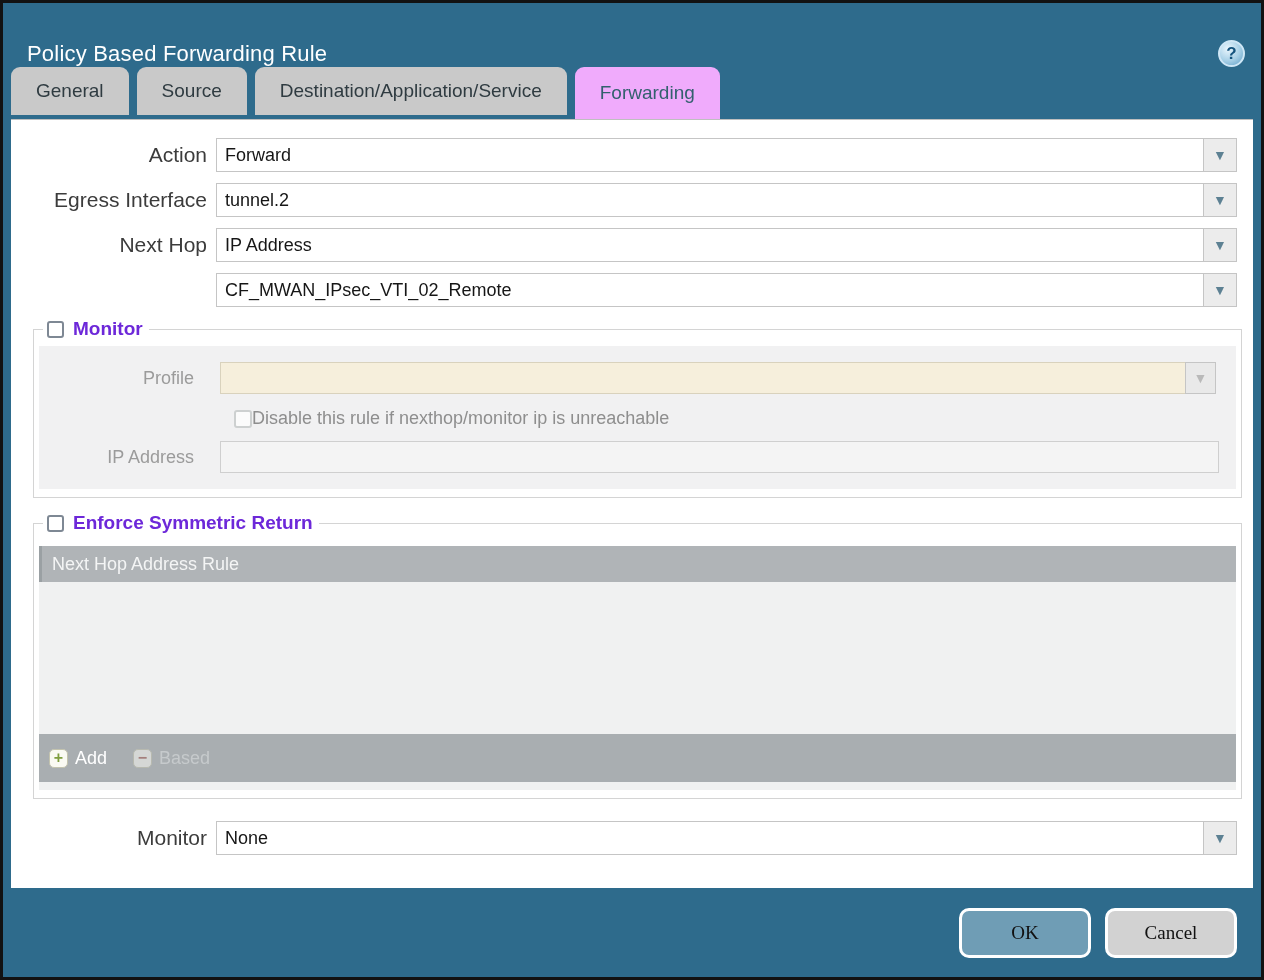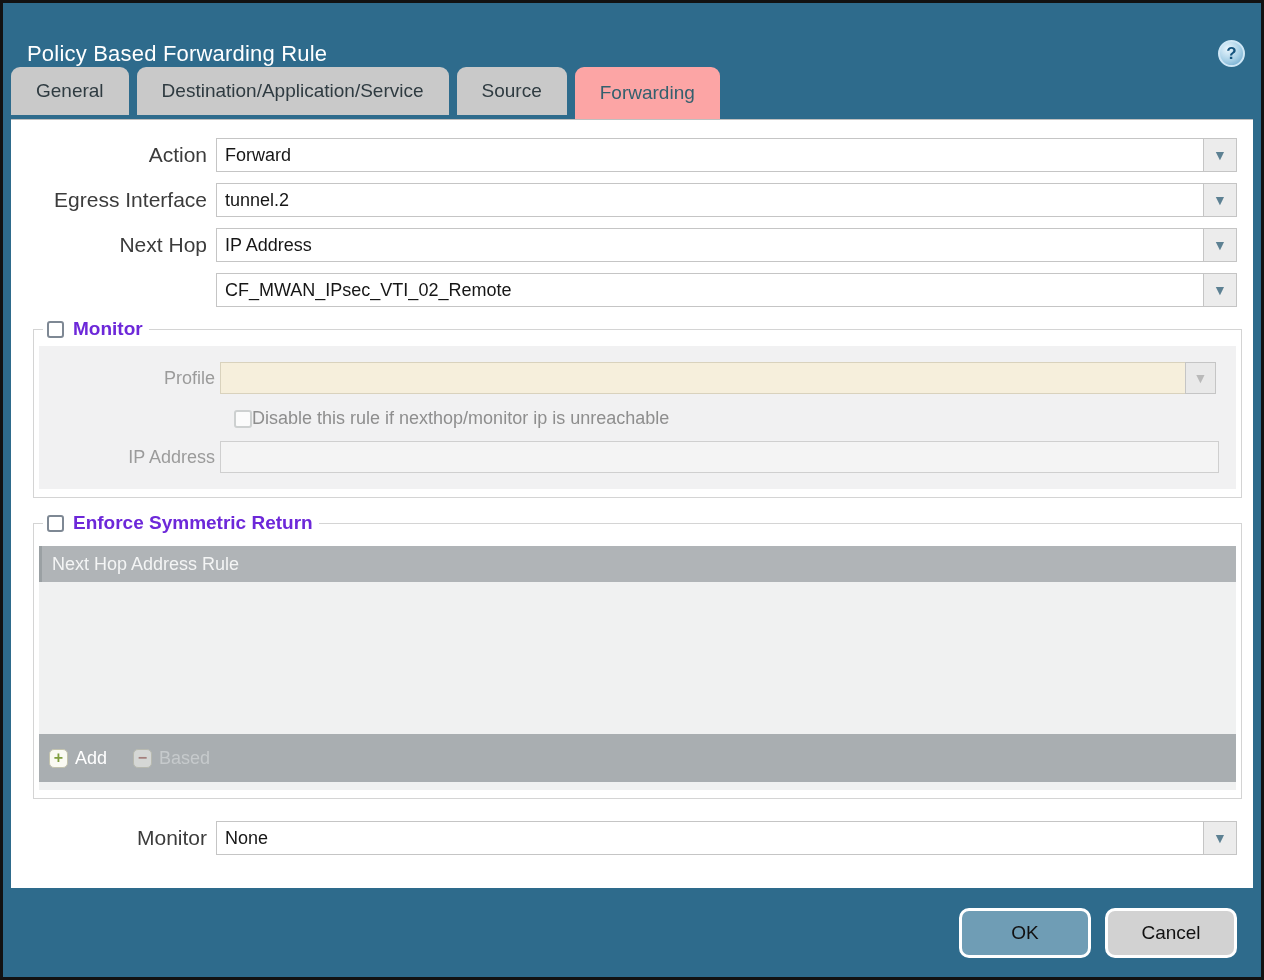--- a/index.html
+++ b/index.html
@@ -42,21 +42,21 @@
     height: 48px;
     display: flex; align-items: center; justify-content: center;
     padding: 0 25px;
     background: #c9c9c9;
     border-radius: 9px 9px 0 0;
     font-size: 19px; color: #2f3b41;
     cursor: pointer; white-space: nowrap;
   }
   .tab.active {
     height: 52px;
-    background: #fca5a5;
+    background: #f0abfc;
     color: #33606e;
   }
   
   .content {
     flex: 1 1 auto;
     background: #ffffff;
     margin: 0 8px;
     border-top: 1px solid #bfbfbf;
     padding-top: 18px;
     overflow: hidden;
@@ -110,21 +110,21 @@
     font-size: 19px; font-weight: bold; color: #6d28d9;
   }
   
   .monitor-box {
     background: #f1f1f2;
     padding: 16px 10px 16px 0;
   }
   .m-row { display: flex; align-items: center; }
   .m-row .lbl {
     width: 181px; flex: 0 0 auto;
-    text-align: right; padding-right: 5px;
+    text-align: right; padding-right: 26px;
     font-size: 18px; color: #9b9b9b;
   }
   .profile-val {
     flex: 1 1 auto; height: 32px;
     background: #f6efdc; border: 1px solid #d9d2bd;
     padding: 0 8px; font-size: 18px;
   }
   .drop.small { width: 31px; height: 32px; }
   .m-check-row {
     display: flex; align-items: center; gap: 0;
@@ -172,21 +172,21 @@
   .schedule-row { margin-top: 22px; }
   
   .footerbar {
     height: 89px; flex: 0 0 auto;
     display: flex; align-items: center; justify-content: flex-end;
     gap: 14px; padding-right: 24px;
   }
   .btn {
     width: 132px; height: 50px;
     border-radius: 10px; border: 3px solid #ffffff;
-    font-family: Liberation Sans, sans-serif;
+    font-family: Liberation Serif, serif;
     font-size: 19px; color: #111;
     display: flex; align-items: center; justify-content: center;
     cursor: pointer;
   }
   .btn.ok { background: #6f9db5; }
   .btn.cancel { background: #d2d2d2; }
 </style>
 </head>
 <body>
 
@@ -195,24 +195,24 @@
   <div class="titlebar">
     <span class="title">Policy Based Forwarding Rule</span>
     <span class="help">?</span>
   </div>
 
   <div class="tabs">
     <div class="tab">
       <span>General</span>
     </div>
     <div class="tab">
+      <span>Source</span>
+    </div>
+    <div class="tab">
       <span>Destination/Application/Service</span>
-    </div>
-    <div class="tab">
-      <span>Source</span>
     </div>
     <div class="tab active">
       <span>Forwarding</span>
     </div>
   </div>
 
   <div class="content">
 
     <div class="row">
       <span class="lbl">Action</span>

